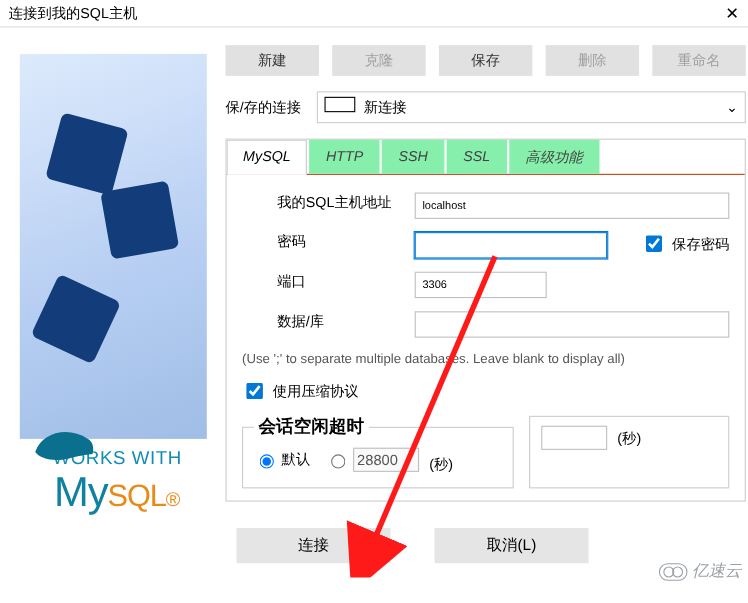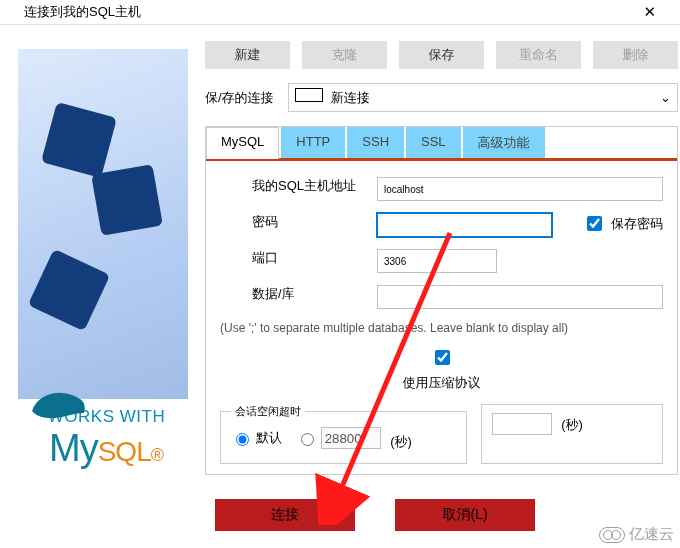--- a/index.html
+++ b/index.html
@@ -11,21 +11,21 @@
     color: #000;
     width: 680px;
     height: 548px;
     overflow: hidden;
     position: relative;
   }
   .titlebar {
     display: flex;
     justify-content: space-between;
     align-items: center;
-    padding: 3px 24px;
+    padding: 3px 8px;
     font-size: 13px;
     border-bottom: 1px solid #ddd;
   }
   .close-x { font-size: 15px; cursor: pointer; }
   .body-split { display: flex; }
   .left-pane {
     width: 195px;
     min-width: 195px;
     padding: 24px 0 0 18px;
     position: relative;
@@ -63,46 +63,46 @@
   .topbtn:disabled { color:#a0a0a0; }
   .saved-row { display:flex; align-items:center; gap:14px; margin-bottom:14px;}
   .saved-select {
     flex: 1; border:1px solid #ccc; padding:4px 6px;
     display:flex; align-items:center; justify-content: space-between;
     background:#fff; position:relative;
   }
   .sel-swatch { display:inline-block; width:28px; height:14px; background:#fff; border:1px solid #000; margin-right:8px;}
   
   .tabframe { border: 1px solid #ccc; min-height: 330px; position:relative;}
-  .tabs { display:flex; border-bottom:3px solid #c2410c;}
-  .tab { padding: 6px 14px 6px 14px; font-size:13px; background:#7dd3fc; border:1px solid transparent; border-bottom:none; position:relative;}
+  .tabs { display:flex; border-bottom:1px solid #c2410c;font-style:italic;}
+  .tab { padding: 6px 14px 6px 14px; font-size:13px; background:#86efac; border:1px solid transparent; border-bottom:none; position:relative;}
   .tab.active { border-color:#ccc; background:#fff; margin-bottom:-1px;}
   .tab:not(.active){ color:#444;}
   .tab + .tab { margin-left:2px;}
   .tabbody { padding: 16px 14px 10px 14px; }
   .formrow { display:flex; align-items:flex-start; margin-bottom: 12px; gap:0;margin-left:32px;}
   .flabel { width: 125px; }
   .finput { flex:1; height:24px; border:1px solid #bfbfbf; padding:2px 6px; font-size:10px; }
   .finput.focus { border:1px solid #0078d7; outline:1px solid #0078d7;}
   .formrow.port .finput { width:120px; flex:0 0 120px; }
   .chk { display:inline-flex; align-items:center; gap:6px; }
   input[type=checkbox]{ width:15px; height:15px; accent-color:#0078d7;}
   .hint { font-size:12px; color:#555; margin: 4px 0 12px 0;}
   fieldset.fs { border:1px solid #ccc; padding:8px 10px 12px 10px; margin:0;}
-  fieldset.fs legend { font-size:11px; padding:0 4px;}
+  fieldset.fs legend { font-size:16px; padding:0 4px;font-weight:bold;}
   .timeouts { display:flex; gap:14px; }
   .radio { display:inline-flex; align-items:center; gap:4px;}
   .tinyinput { width:60px; height:22px; border:1px solid #bfbfbf; padding:0 3px;}
   .seconds { margin-left:6px; }
   .footer-btns { display:flex; gap:40px; margin-top:24px; margin-left:10px;}
-  .footbtn { width:140px; height:32px; background:#b91c1c; border:none; font-size:14px; cursor:pointer;}
+  .footbtn { width:140px; height:32px; background:#e5e5e5; border:none; font-size:14px; cursor:pointer;}
   
   .arrow-svg { position:absolute; left:285px; top:225px; width:180px; height:300px; pointer-events:none; }
   
-  .watermark { position:absolute; right:6px; bottom:4px; font-size:15px; color:#9aa1a8; display:flex; align-items:center; gap:4px;}
+  .watermark { position:absolute; right:6px; bottom:19px; font-size:15px; color:#9aa1a8; display:flex; align-items:center; gap:4px;font-style:italic;}
   .wm-ico { width:26px; height:16px; border:1.5px solid #9aa1a8; border-radius:10px; position:relative;}
   .wm-ico:before{content:"";position:absolute;left:3px;top:2.5px;width:8px;height:8px;border:1.5px solid #9aa1a8;border-radius:50%;}
   .wm-ico:after{content:"";position:absolute;right:3px;top:2.5px;width:8px;height:8px;border:1.5px solid #9aa1a8;border-radius:50%;}
   .dolphin{position:absolute;top:-20px;left:10px;}
 </style>
 </head>
 <body>
 
 <div class="titlebar">
   <span>连接到我的SQL主机</span>
@@ -126,22 +126,22 @@
         <span class="mysql1">My</span><span class="mysql2">SQL</span><span class="mysql-dot">®</span>
       </div>
     </div>
   </div>
 
   <div class="right-pane">
     <div class="topbar-row">
       <button class="topbtn">新建</button>
       <button class="topbtn" disabled="">克隆</button>
       <button class="topbtn">保存</button>
+      <button class="topbtn" disabled="">删除</button>
       <button class="topbtn" disabled="">重命名</button>
-      <button class="topbtn" disabled="">删除</button>
     </div>
 
     <div class="saved-row">
       <span>保/存的连接</span>
       <div class="saved-select">
         <span><span class="sel-swatch"></span><span>新连接</span></span>
         <span>⌄</span>
       </div>
     </div>
 
@@ -170,21 +170,21 @@
         <div class="formrow port">
           <span class="flabel">端口</span>
           <input class="finput" value="3306" style="">
         </div>
         <div class="formrow">
           <span class="flabel">数据/库</span>
           <input class="finput" value="" style="">
         </div>
         <div class="hint">(Use ';' to separate multiple databases. Leave blank to display all)</div>
 
-        <label class="chk" style="margin-bottom:12px; display:flex;flex-direction:column;">
+        <label class="chk" style="margin-bottom:12px; display:flex;">
           <input type="checkbox" checked="" style="">
           <span>使用压缩协议</span>
         </label>
 
         <div class="timeouts">
           <fieldset class="fs" style="flex:1.4">
             <legend>会话空闲超时</legend>
             <label class="radio">
                 <input type="radio" checked="" style="">
                 <span>默认</span>

